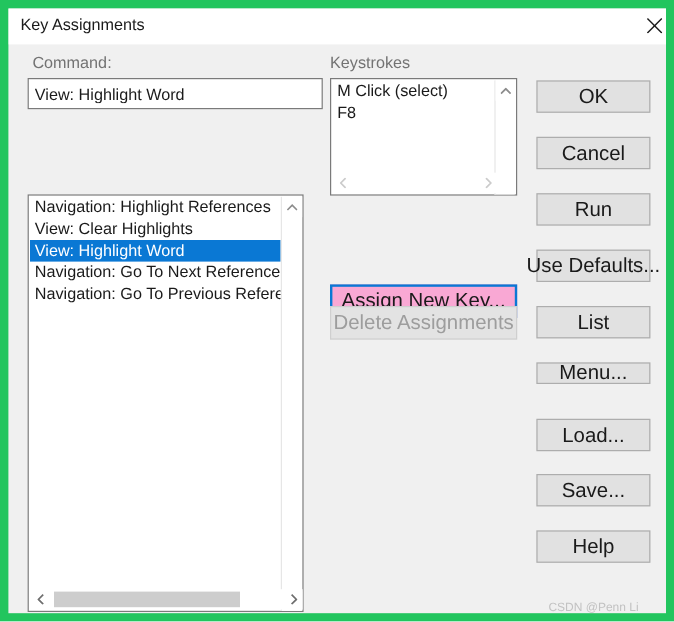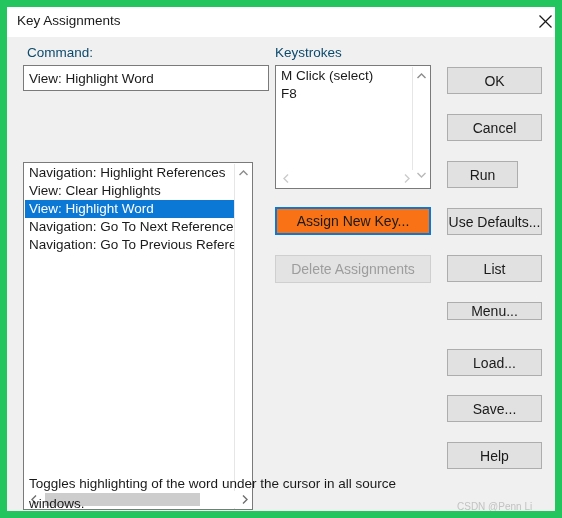--- a/index.html
+++ b/index.html
@@ -46,21 +46,21 @@
     align-items: center;
     justify-content: center;
     cursor: default;
   }
   .close-btn svg { display: block; }
 
   
   .label {
     position: absolute;
     font-size: 13.5px;
-    color: #0c4a6e;
+    color: #737373;
     white-space: nowrap;
   }
 
   
   .textbox {
     position: absolute;
     box-sizing: border-box;
     background: #ffffff;
     border: 1px solid #7a7a7a;
     font-family: "Liberation Sans", sans-serif;
@@ -136,32 +136,33 @@
     background: #cdcdcd;
   }
 
   
   .btn {
     position: absolute;
     box-sizing: border-box;
     background: #e1e1e1;
     border: 1px solid #adadad;
     font-family: "Liberation Sans", sans-serif;
-    font-size: 14px;
+    font-size: 17px;
     color: #1a1a1a;
     display: flex;
     align-items: center;
     justify-content: center;
     white-space: nowrap;
     padding: 0;
     cursor: default;
   }
   .btn.default {
     border: 2px solid #0a78d4;
-    background: #f97316;
+    background: #f9a8d4;
+    margin-top: 30px;
   }
   .btn.disabled {
     color: #9d9d9d;
     border: 1px solid #cfcfcf;
     background: #e3e3e3;
   }
 
   
   .desc {
     position: absolute;
@@ -227,21 +228,21 @@
       <div class="sb-arrow right">
         <svg width="6" height="9" viewBox="0 0 6 9">
             <path d="M1 0.5 L5 4.5 L1 8.5" fill="none" stroke="#6e6e6e" stroke-width="1.4"></path>
           </svg>
       </div>
     </div>
   </div>
 
   <div class="label" style="left:268px; top:38px;">Keystrokes</div>
 
-  <div class="listbox" style="left:268px; top:58px; width:156px; height:124px;">
+  <div class="listbox" style="left:268px; top:58px; width:156px; height:98px;">
     <div class="list-items">
       <div class="list-item">M Click (select)</div>
       <div class="list-item">F8</div>
     </div>
 
     <div class="vscroll" style="height:116px;">
       <div class="sb-arrow up">
         <svg width="9" height="6" viewBox="0 0 9 6">
             <path d="M0.5 5 L4.5 1 L8.5 5" fill="none" stroke="#8c8c8c" stroke-width="1.4"></path>
           </svg>
@@ -265,25 +266,24 @@
           </svg>
       </div>
     </div>
   </div>
 
   <button class="btn default" style="left:268px; top:200px; width:156px; height:28px;">Assign New Key...</button>
   <button class="btn disabled" style="left:268px; top:248px; width:156px; height:28px;">Delete Assignments</button>
 
   <button class="btn" style="left:440px; top:60px; width:95px; height:27px;">OK</button>
   <button class="btn" style="left:440px; top:107px; width:95px; height:27px;">Cancel</button>
-  <button class="btn" style="left:440px; top:154px; width:71px; height:27px;">Run</button>
+  <button class="btn" style="left:440px; top:154px; width:95px; height:27px;">Run</button>
   <button class="btn" style="left:440px; top:201px; width:95px; height:27px;">Use Defaults...</button>
   <button class="btn" style="left:440px; top:248px; width:95px; height:27px;">List</button>
   <button class="btn" style="left:440px; top:295px; width:95px; height:18px;">Menu...</button>
   <button class="btn" style="left:440px; top:342px; width:95px; height:27px;">Load...</button>
   <button class="btn" style="left:440px; top:388px; width:95px; height:27px;">Save...</button>
   <button class="btn" style="left:440px; top:435px; width:95px; height:27px;">Help</button>
 
-  <div class="desc" style="left:22px; top:467px; width:390px;">Toggles highlighting of the word under the cursor in all source windows.</div>
 
   <div class="watermark" style="left:450px; top:494px;">CSDN @Penn Li</div>
 
 </div>
 
 </body></html>

